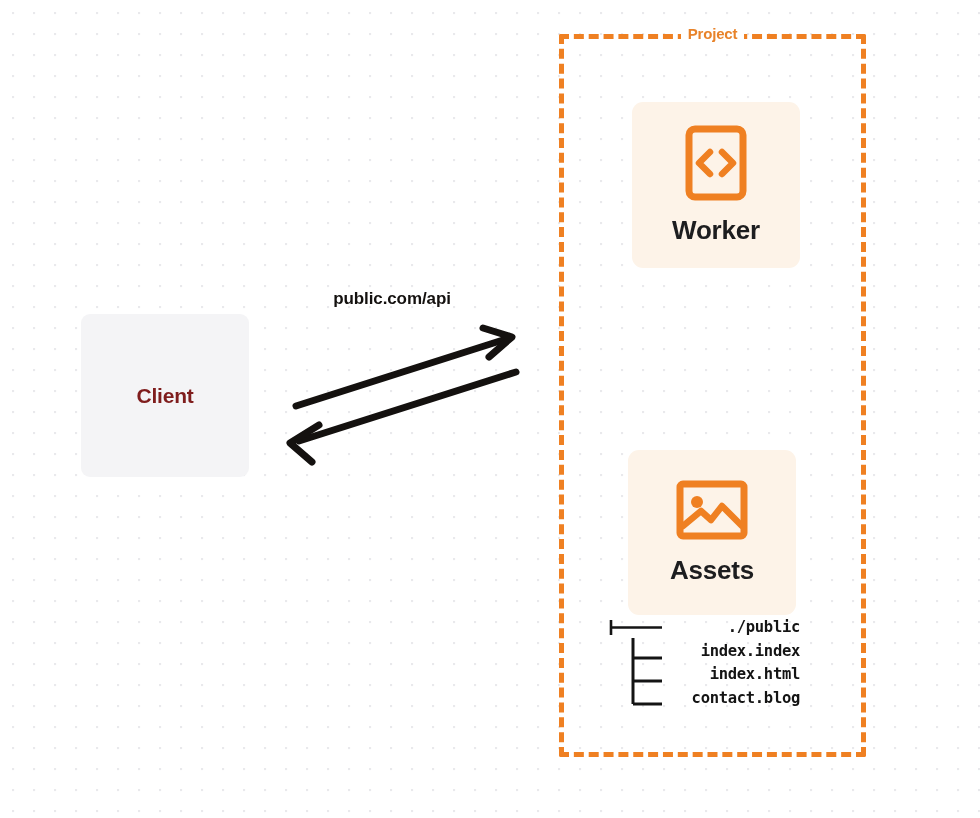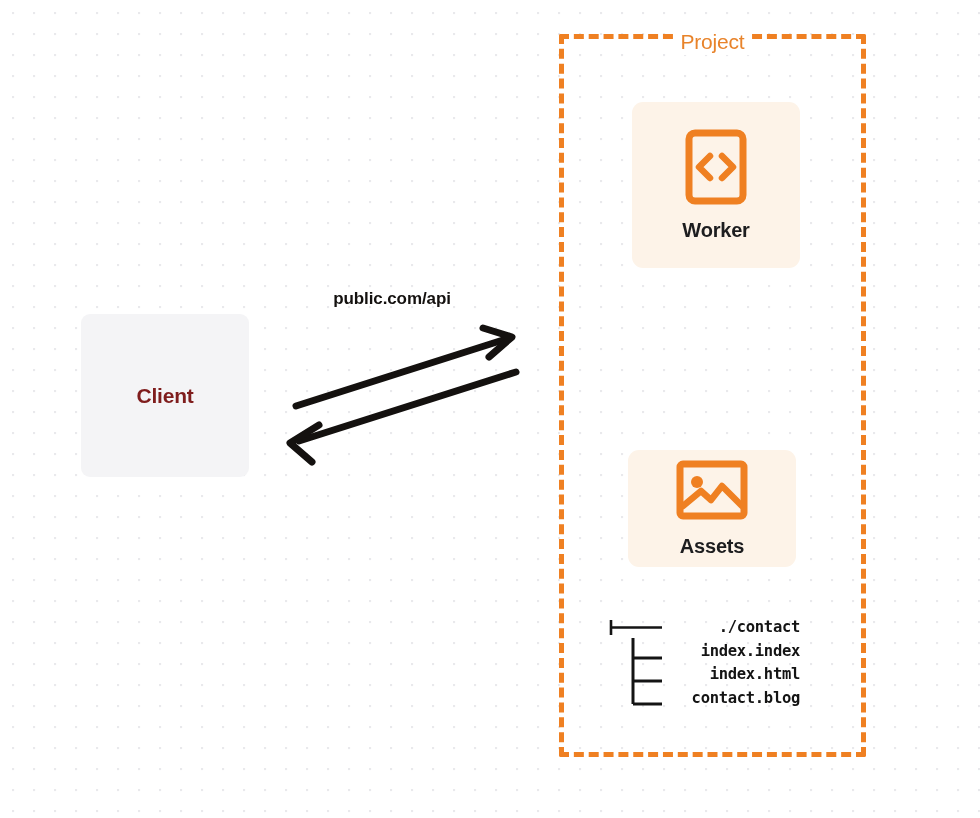--- a/index.html
+++ b/index.html
@@ -62,25 +62,24 @@
     top: 21px;
     width: 307px;
     text-align: center;
     pointer-events: none;
   }
   #project-title span {
     display: inline-block;
     background: #ffffff;
     padding: 0 7px;
     color: #e8832a;
-    font-size: 21px;
-    font-weight: normal;
+    font-size: 15px;
+    font-weight: bold;
     letter-spacing: -0.2px;
     line-height: 26px;
-    margin-top: 8px;
   }
 
   
   .service-card {
     position: absolute;
     background: #fdf3e8;
     border-radius: 11px;
     display: flex;
     flex-direction: column;
     align-items: center;
@@ -89,29 +88,29 @@
   #worker-card {
     left: 632px;
     top: 102px;
     width: 168px;
     height: 166px;
   }
   #assets-card {
     left: 628px;
     top: 450px;
     width: 168px;
-    height: 117px;
+    height: 165px;
   }
   .service-card .card-icon {
     display: block;
     line-height: 0;
     margin-bottom: 14px;
   }
   .service-card .card-label {
-    font-size: 20px;
+    font-size: 26px;
     font-weight: bold;
     color: #1d1d1f;
     letter-spacing: -0.2px;
   }
 
   
   #arrows-layer {
     position: absolute;
     left: 0;
     top: 0;
@@ -216,20 +215,20 @@
       <line x1="11" y1="4" x2="11" y2="19" stroke="#141414" stroke-width="2.6"></line>
       <line x1="11" y1="11.5" x2="62" y2="11.5" stroke="#141414" stroke-width="2.6"></line>
 
       <line x1="33" y1="22" x2="33" y2="88" stroke="#141414" stroke-width="3"></line>
 
       <line x1="33" y1="42" x2="62" y2="42" stroke="#141414" stroke-width="3"></line>
       <line x1="33" y1="65" x2="62" y2="65" stroke="#141414" stroke-width="3"></line>
       <line x1="33" y1="88" x2="62" y2="88" stroke="#141414" stroke-width="3"></line>
     </svg>
     <div class="tree-files">
-      <div>./contact</div>
+      <div>./public</div>
       <div>index.index</div>
       <div>index.html</div>
       <div>contact.blog</div>
     </div>
   </div>
 
 </div>
 
 </body></html>

